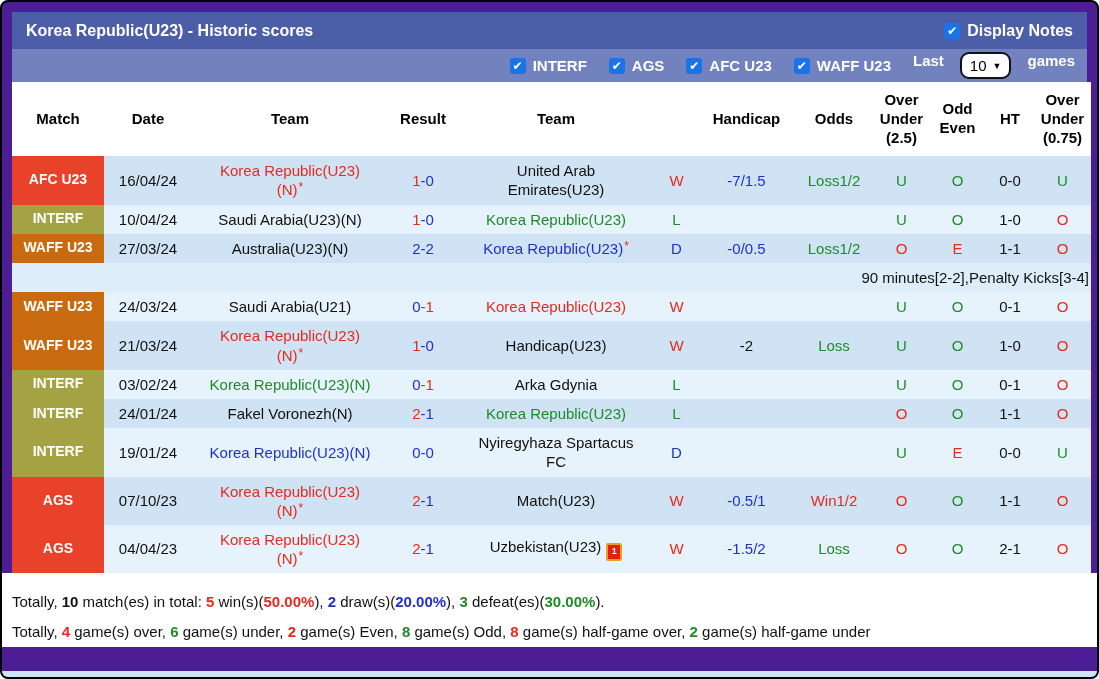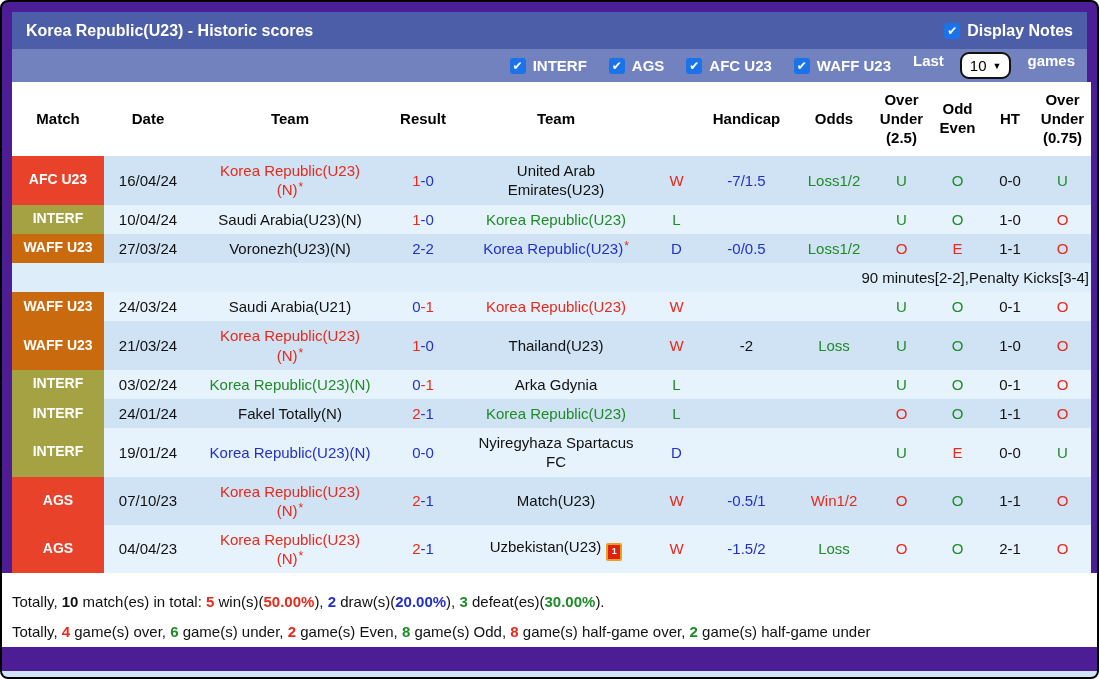--- a/index.html
+++ b/index.html
@@ -133,21 +133,21 @@
             <td class="t-blue"></td>
             <td class="t-green"></td>
             <td class="t-green">U</td>
             <td class="t-green">O</td>
             <td class="t-black">1-0</td>
             <td class="t-red">O</td>
           </tr>
           <tr class="shade-dark">
             <td class="badge-cell" style="background: rgb(201, 106, 14);">WAFF U23</td>
             <td>27/03/24</td>
-            <td><span class="tname t-black">Voronezh(U23)(N)</span></td>
+            <td><span class="tname t-black">Australia(U23)(N)</span></td>
             <td><span class="t-blue">2</span><span class="t-blue">-2</span></td>
             <td><span class="tname t-blue">Korea Republic(U23)</span><span class="star">*</span></td>
             <td class="t-blue">D</td>
             <td class="t-blue">-0/0.5</td>
             <td class="t-green">Loss1/2</td>
             <td class="t-red">O</td>
             <td class="t-red">E</td>
             <td class="t-black">1-1</td>
             <td class="t-red">O</td>
           </tr>
@@ -167,21 +167,21 @@
             <td class="t-green">O</td>
             <td class="t-black">0-1</td>
             <td class="t-red">O</td>
           </tr>
           <tr class="shade-dark">
             <td class="badge-cell" style="background: rgb(201, 106, 14);">WAFF U23</td>
             <td>21/03/24</td>
             <td><span class="tname t-red">Korea Republic(U23)
 (N)</span><span class="star">*</span></td>
             <td><span class="t-red">1</span><span class="t-blue">-0</span></td>
-            <td><span class="tname t-black">Thailand(U23)</span></td>
+            <td><span class="tname t-black">Handicap(U23)</span></td>
             <td class="t-red">W</td>
             <td class="t-black">-2</td>
             <td class="t-green">Loss</td>
             <td class="t-green">U</td>
             <td class="t-green">O</td>
             <td class="t-black">1-0</td>
             <td class="t-red">O</td>
           </tr>
           <tr class="shade-light">
             <td class="badge-cell" style="background: rgb(164, 162, 66);">INTERF</td>
@@ -193,21 +193,21 @@
             <td class="t-blue"></td>
             <td class="t-green"></td>
             <td class="t-green">U</td>
             <td class="t-green">O</td>
             <td class="t-black">0-1</td>
             <td class="t-red">O</td>
           </tr>
           <tr class="shade-dark">
             <td class="badge-cell" style="background: rgb(164, 162, 66);">INTERF</td>
             <td>24/01/24</td>
-            <td><span class="tname t-black">Fakel Totally(N)</span></td>
+            <td><span class="tname t-black">Fakel Voronezh(N)</span></td>
             <td><span class="t-red">2</span><span class="t-blue">-1</span></td>
             <td><span class="tname t-green">Korea Republic(U23)</span></td>
             <td class="t-green">L</td>
             <td class="t-blue"></td>
             <td class="t-green"></td>
             <td class="t-red">O</td>
             <td class="t-green">O</td>
             <td class="t-black">1-1</td>
             <td class="t-red">O</td>
           </tr>

